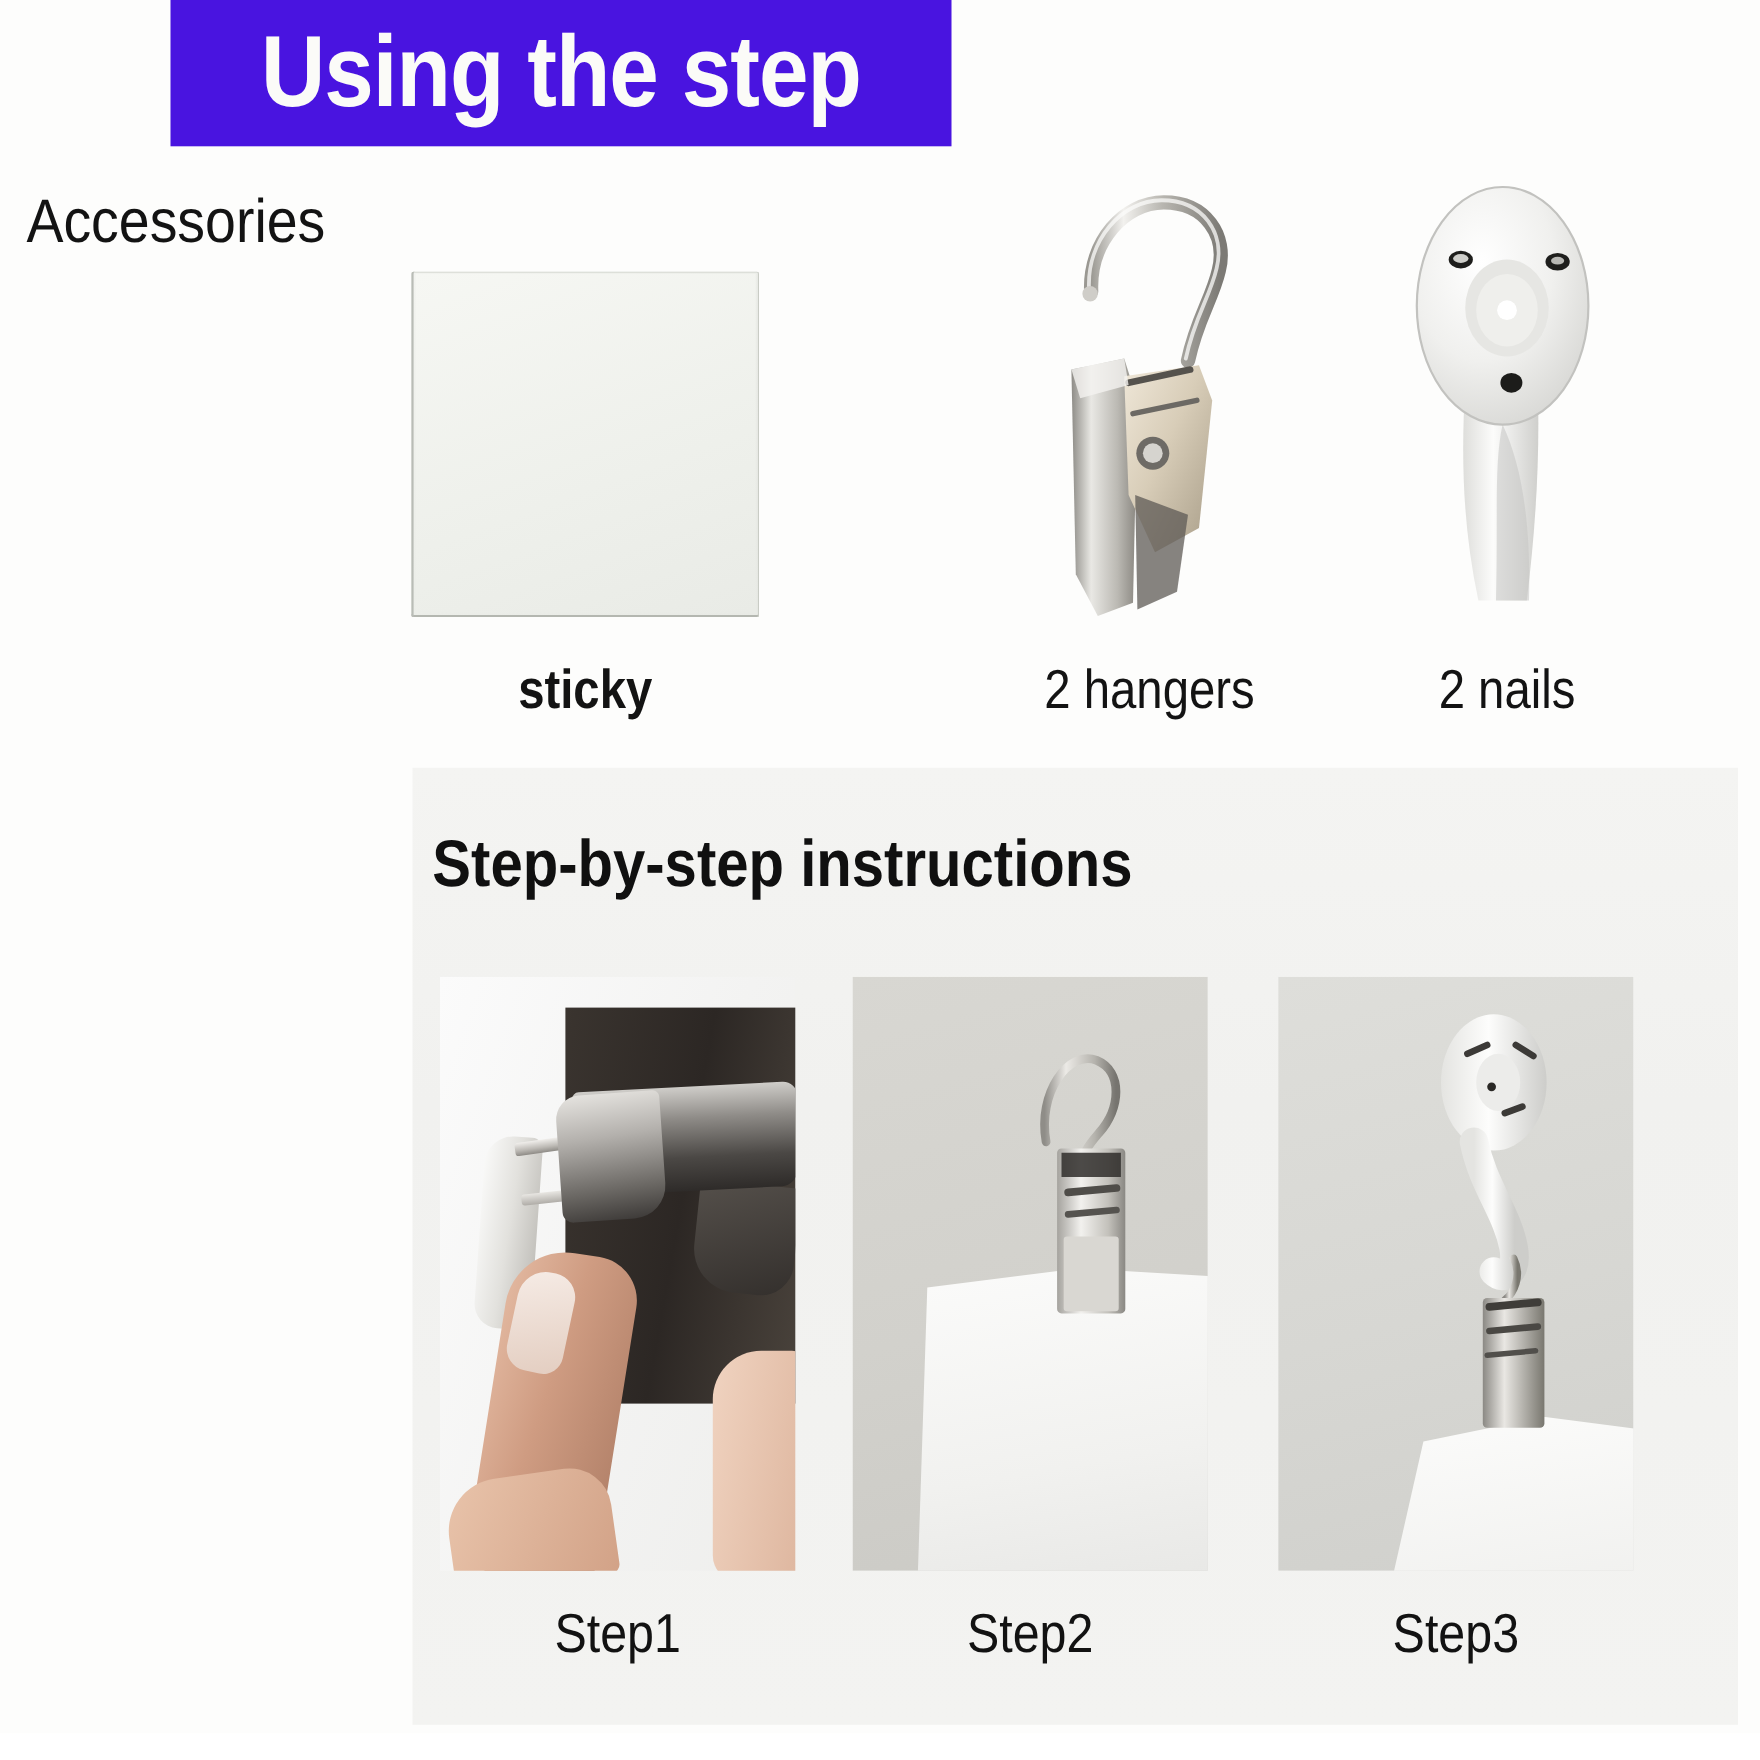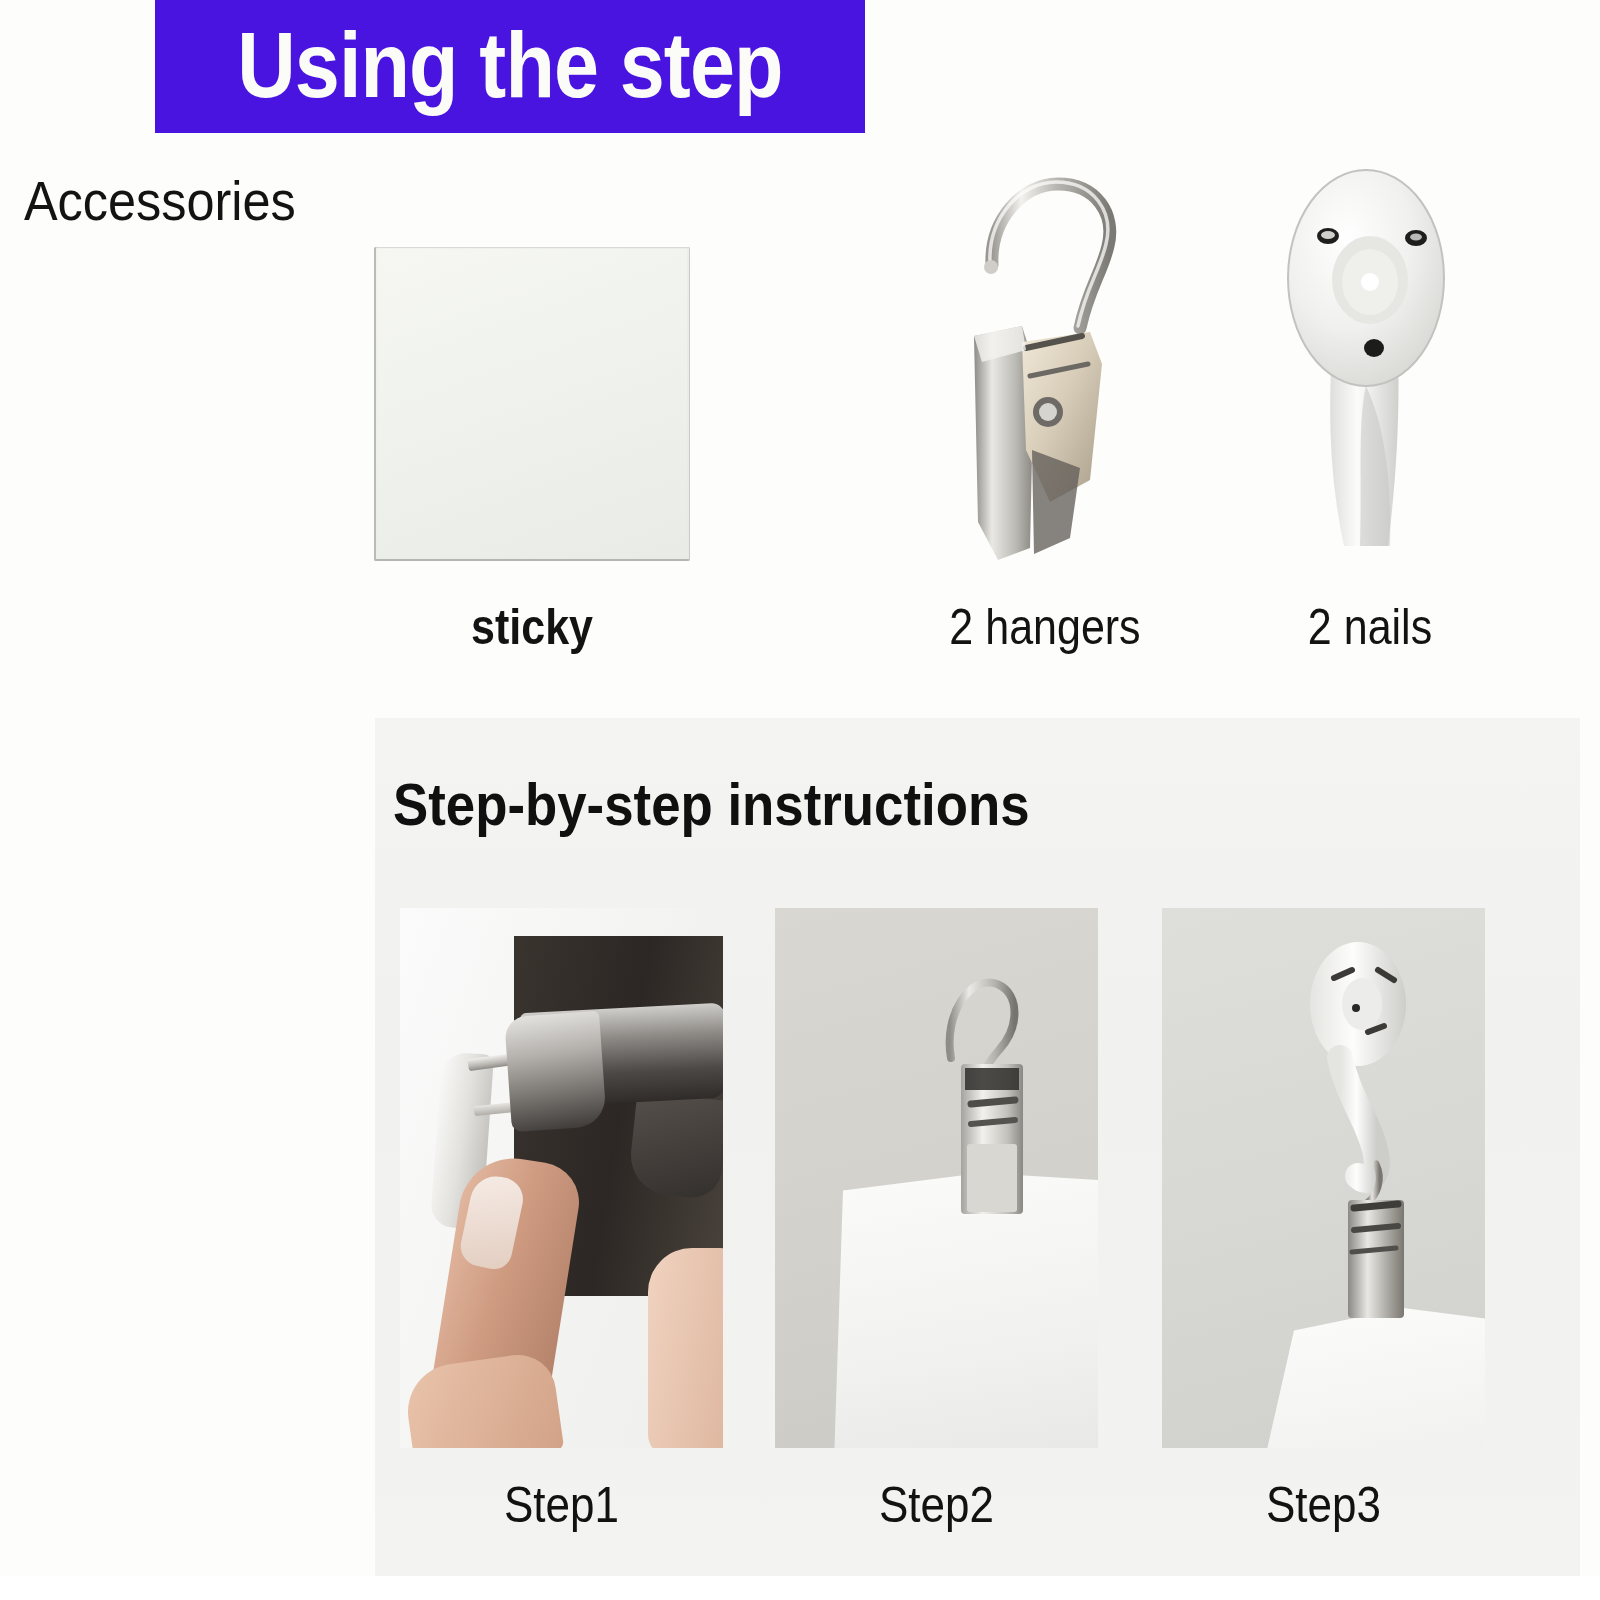--- a/index.html
+++ b/index.html
@@ -94,21 +94,21 @@
   
   .hanger-wrap { left: 930px; top: 150px; width: 230px; height: 420px; }
 
   
   .nail-hook-wrap { left: 1270px; top: 150px; width: 200px; height: 420px; }
 
   
   .steps-panel {
     position: absolute;
     left: 375px;
-    top: 718px;
+    top: 698px;
     width: 1205px;
     height: 870px;
     background: linear-gradient(180deg, #f4f4f2 0%, #f1f1ef 35%, #f3f3f1 100%);
   }
   .steps-heading {
     position: absolute;
     left: 18px;
     top: 52px;
     font-size: 60px;
     font-weight: bold;

